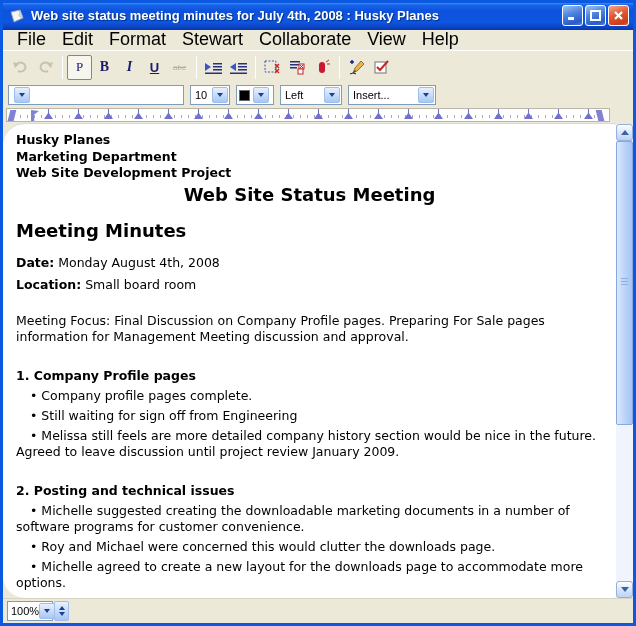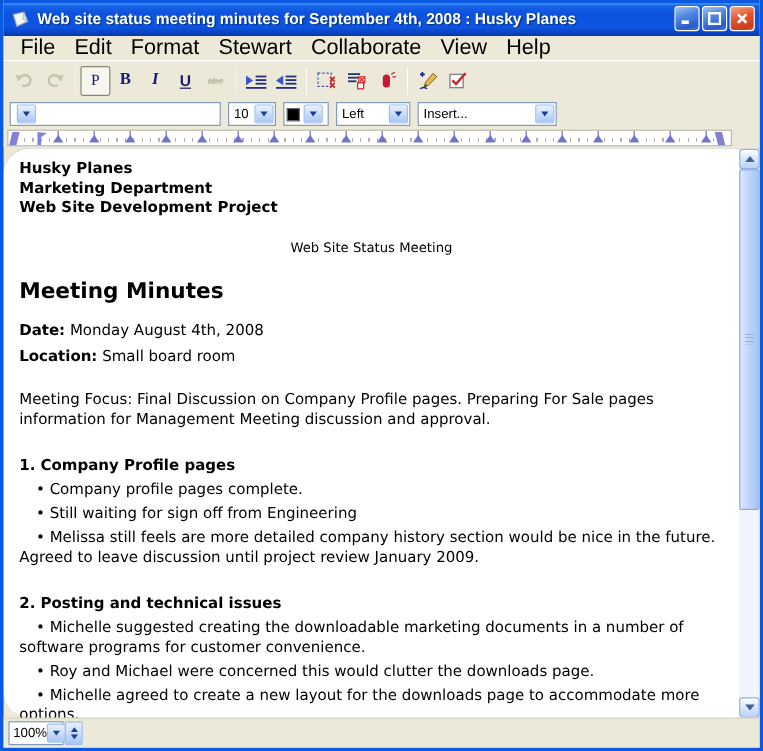--- a/index.html
+++ b/index.html
@@ -91,21 +91,21 @@
   .rmargin { position:absolute; left:590px; top:1px; width:6px; height:11px; background:#8282d2; transform:skewX(14deg); }
 
   
   .doc { flex:1 1 auto; position:relative; background:#fff; border-top:1px solid #9a97885e;border-radius:22px; }
   .doc-content {
     position:absolute; top:0; left:0; right:17px; bottom:0;
     padding:8px 13px; overflow:hidden;
     font-family:"DejaVu Sans", sans-serif; font-size:12.5px; color:#000; line-height:16px;
   }
   .hdr { font-weight:bold; line-height:16.5px; }
-  .doc-title { font-weight:normal; font-size:11px; text-align:center; margin-top:14px; line-height:22px; }
+  .doc-title { font-weight:bold; font-size:18px; text-align:center; margin-top:2px; line-height:22px; }
   .doc-subtitle { font-weight:bold; font-size:18px; margin-top:17px; }
   .field { margin-top:6px; line-height:16px; }
   .field.first { margin-top:16px; }
   .field .b { font-weight:bold; }
   .focuspara { margin-top:20px; line-height:16px; }
   .sechead { font-weight:bold; font-size:12.5px; margin-top:23px; }
   .bullet { margin-top:4px; line-height:16px; text-indent:14px; }
   .bullet::before { content:"• "; }
 
   
@@ -147,21 +147,21 @@
 </head>
 <body>
 
 <div class="window">
 
   <div class="titlebar">
     <svg width="16" height="16">
       <polygon points="2,4 11,2 14,10 5,14" fill="#f6f6f0" stroke="#8d9cc0" stroke-width="1"></polygon>
       <polygon points="11,2 14,10 10,8" fill="#d8dce8" stroke="#8d9cc0" stroke-width="0.5"></polygon>
     </svg>
-    <span class="title">Web site status meeting minutes for September 4th, 2008 : Husky Planes</span>
+    <span class="title">Web site status meeting minutes for July 4th, 2008 : Husky Planes</span>
     <div class="winbtns">
       <div class="winbtn">
         <svg width="11" height="11">
             <rect x="1" y="7" width="6" height="3" fill="#fff"></rect>
           </svg>
       </div>
       <div class="winbtn">
         <svg width="11" height="11">
             <rect x="1" y="1" width="9" height="9" fill="none" stroke="#fff" stroke-width="2"></rect>
           </svg>
@@ -290,21 +290,21 @@
       <span class="combo-arrow">
           <span class="chev-down"></span>
         </span>
     </div>
     <div class="combo" style="width:62px">
       <span class="cval">Left</span>
       <span class="combo-arrow">
           <span class="chev-down"></span>
         </span>
     </div>
-    <div class="combo" style="width:116px">
+    <div class="combo" style="width:88px">
       <span class="cval">Insert...</span>
       <span class="combo-arrow">
           <span class="chev-down"></span>
         </span>
     </div>
   </div>
 
   <div class="ruler">
     <div class="ruler-strip">
       <span class="lmargin"></span>

